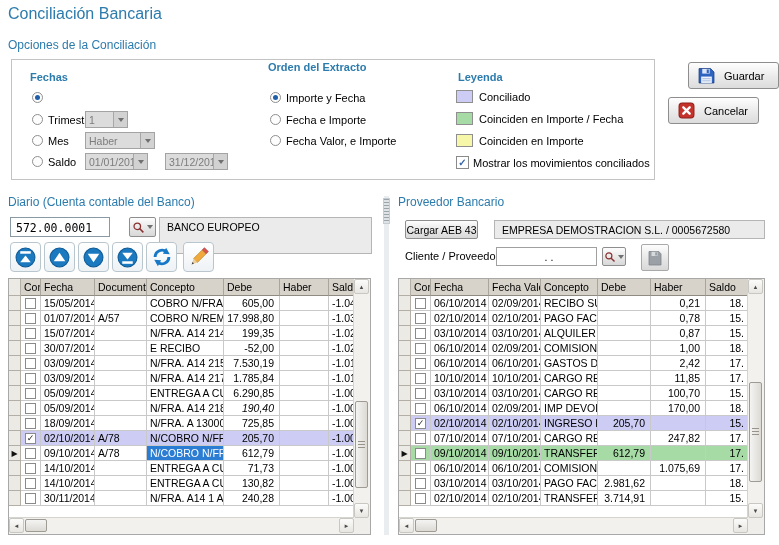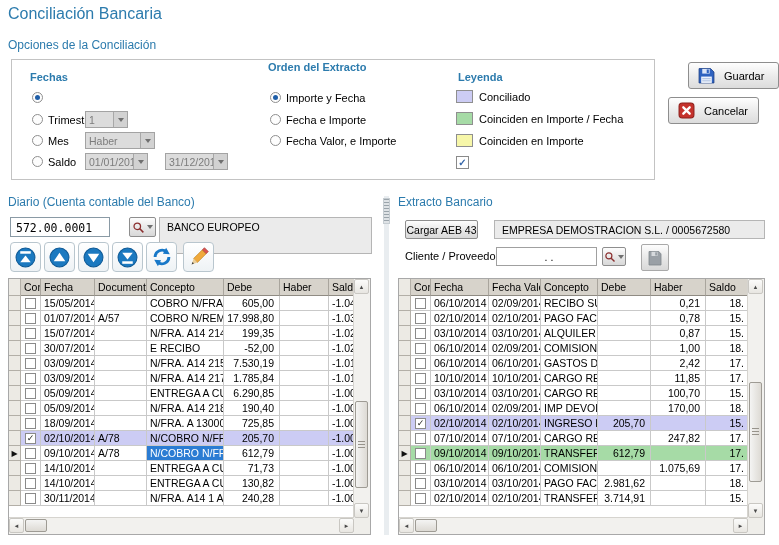--- a/index.html
+++ b/index.html
@@ -139,20 +139,21 @@
     </div>
 
     <div class="grp-title" style="left:446px;top:11px">Leyenda</div>
     <span class="swatch" style="left: 444px; top: 30px; background: rgb(204, 204, 244);"></span>
     <span class="leg-label" style="left:467px;top:31px">Conciliado</span>
     <span class="swatch" style="left: 444px; top: 52px; background: rgb(166, 219, 166);"></span>
     <span class="leg-label" style="left:467px;top:53px">Coinciden en Importe / Fecha</span>
     <span class="swatch" style="left: 444px; top: 74px; background: rgb(247, 247, 169);"></span>
     <span class="leg-label" style="left:467px;top:75px">Coinciden en Importe</span>
     <span class="ck on" style="left:444px;top:96px"></span>
+    <span class="leg-label" style="left:461px;top:97px">Mostrar los movimientos conciliados</span>
   </div>
 
   <div class="btn-big" style="left:688px;top:62px">
     <svg width="17" height="17" viewBox="0 0 16 16">
         <path d="M1 1.5h10.8L15 4.7V15H1z" fill="#2f63c0" stroke="#1c3f85" stroke-width="0.8"></path>
         <rect x="4" y="1.8" width="7" height="4.4" fill="#dce6f8"></rect>
         <rect x="8.2" y="2.3" width="2" height="3.4" fill="#2f63c0"></rect>
         <rect x="3" y="9" width="10" height="6" fill="#eef3fc"></rect>
         <line x1="4" y1="11" x2="12" y2="11" stroke="#9db4d8" stroke-width="0.8"></line>
         <line x1="4" y1="13" x2="12" y2="13" stroke="#9db4d8" stroke-width="0.8"></line>
@@ -320,21 +321,21 @@
           <div class="gcell num" style="width: 27px;">-1.00</div>
         </div>
         <div class="grow">
           <div class="gcell gutter" style="width: 12px;"></div>
           <div class="gcell concell" style="width: 20px;">
             <span class="cbx"></span>
           </div>
           <div class="gcell txt" style="width: 54px;">05/09/2014</div>
           <div class="gcell txt" style="width: 52px;"></div>
           <div class="gcell txt" style="width: 77px;">N/FRA. A14 218 I</div>
-          <div class="gcell num" style="width: 56px;">190,40</div>
+          <div class="gcell num" style="width: 56px; font-style: italic;">190,40</div>
           <div class="gcell num" style="width: 49px;"></div>
           <div class="gcell num" style="width: 27px;">-1.00</div>
         </div>
         <div class="grow">
           <div class="gcell gutter" style="width: 12px;"></div>
           <div class="gcell concell" style="width: 20px;">
             <span class="cbx"></span>
           </div>
           <div class="gcell txt" style="width: 54px;">18/09/2014</div>
           <div class="gcell txt" style="width: 52px;"></div>
@@ -416,21 +417,21 @@
       <div class="hthumb" style="left:16px;width:22px"></div>
       <div class="sbtn arr-right" style="right:0;top:0"></div>
     </div>
     <div class="corner"></div>
   </div>
 
   <div class="abs splitter">
     <div class="split-grip"></div>
   </div>
 
-  <div class="abs sec-label" style="left:398px;top:195px">Extracto Bancario</div>
+  <div class="abs sec-label" style="left:398px;top:195px">Proveedor Bancario</div>
   <div class="btn" style="left:405px;top:220px;width:73px;height:19px">Cargar AEB 43</div>
   <div class="ro-field" style="left:494px;top:220px;width:271px;height:19px">EMPRESA DEMOSTRACION S.L. / 0005672580</div>
   <div class="lbl" style="left:405px;top:250px">Cliente / Proveedor</div>
   <div class="input" style="left:496px;top:247px;width:101px;height:19px;font-family:'Liberation Sans',sans-serif;font-size:10.5px;text-align:center;border-color:#a0a0a0"> .    .</div>
   <div class="btn" style="left:602px;top:247px;width:24px;height:19px">
     <svg width="12" height="12" viewBox="0 0 16 16">
         <circle cx="6.5" cy="6.5" r="4" fill="none" stroke="#8b2f2f" stroke-width="1.6"></circle>
         <line x1="9.6" y1="9.6" x2="14" y2="14" stroke="#8b2f2f" stroke-width="1.9"></line>
       </svg>
     <span class="tri"></span>

